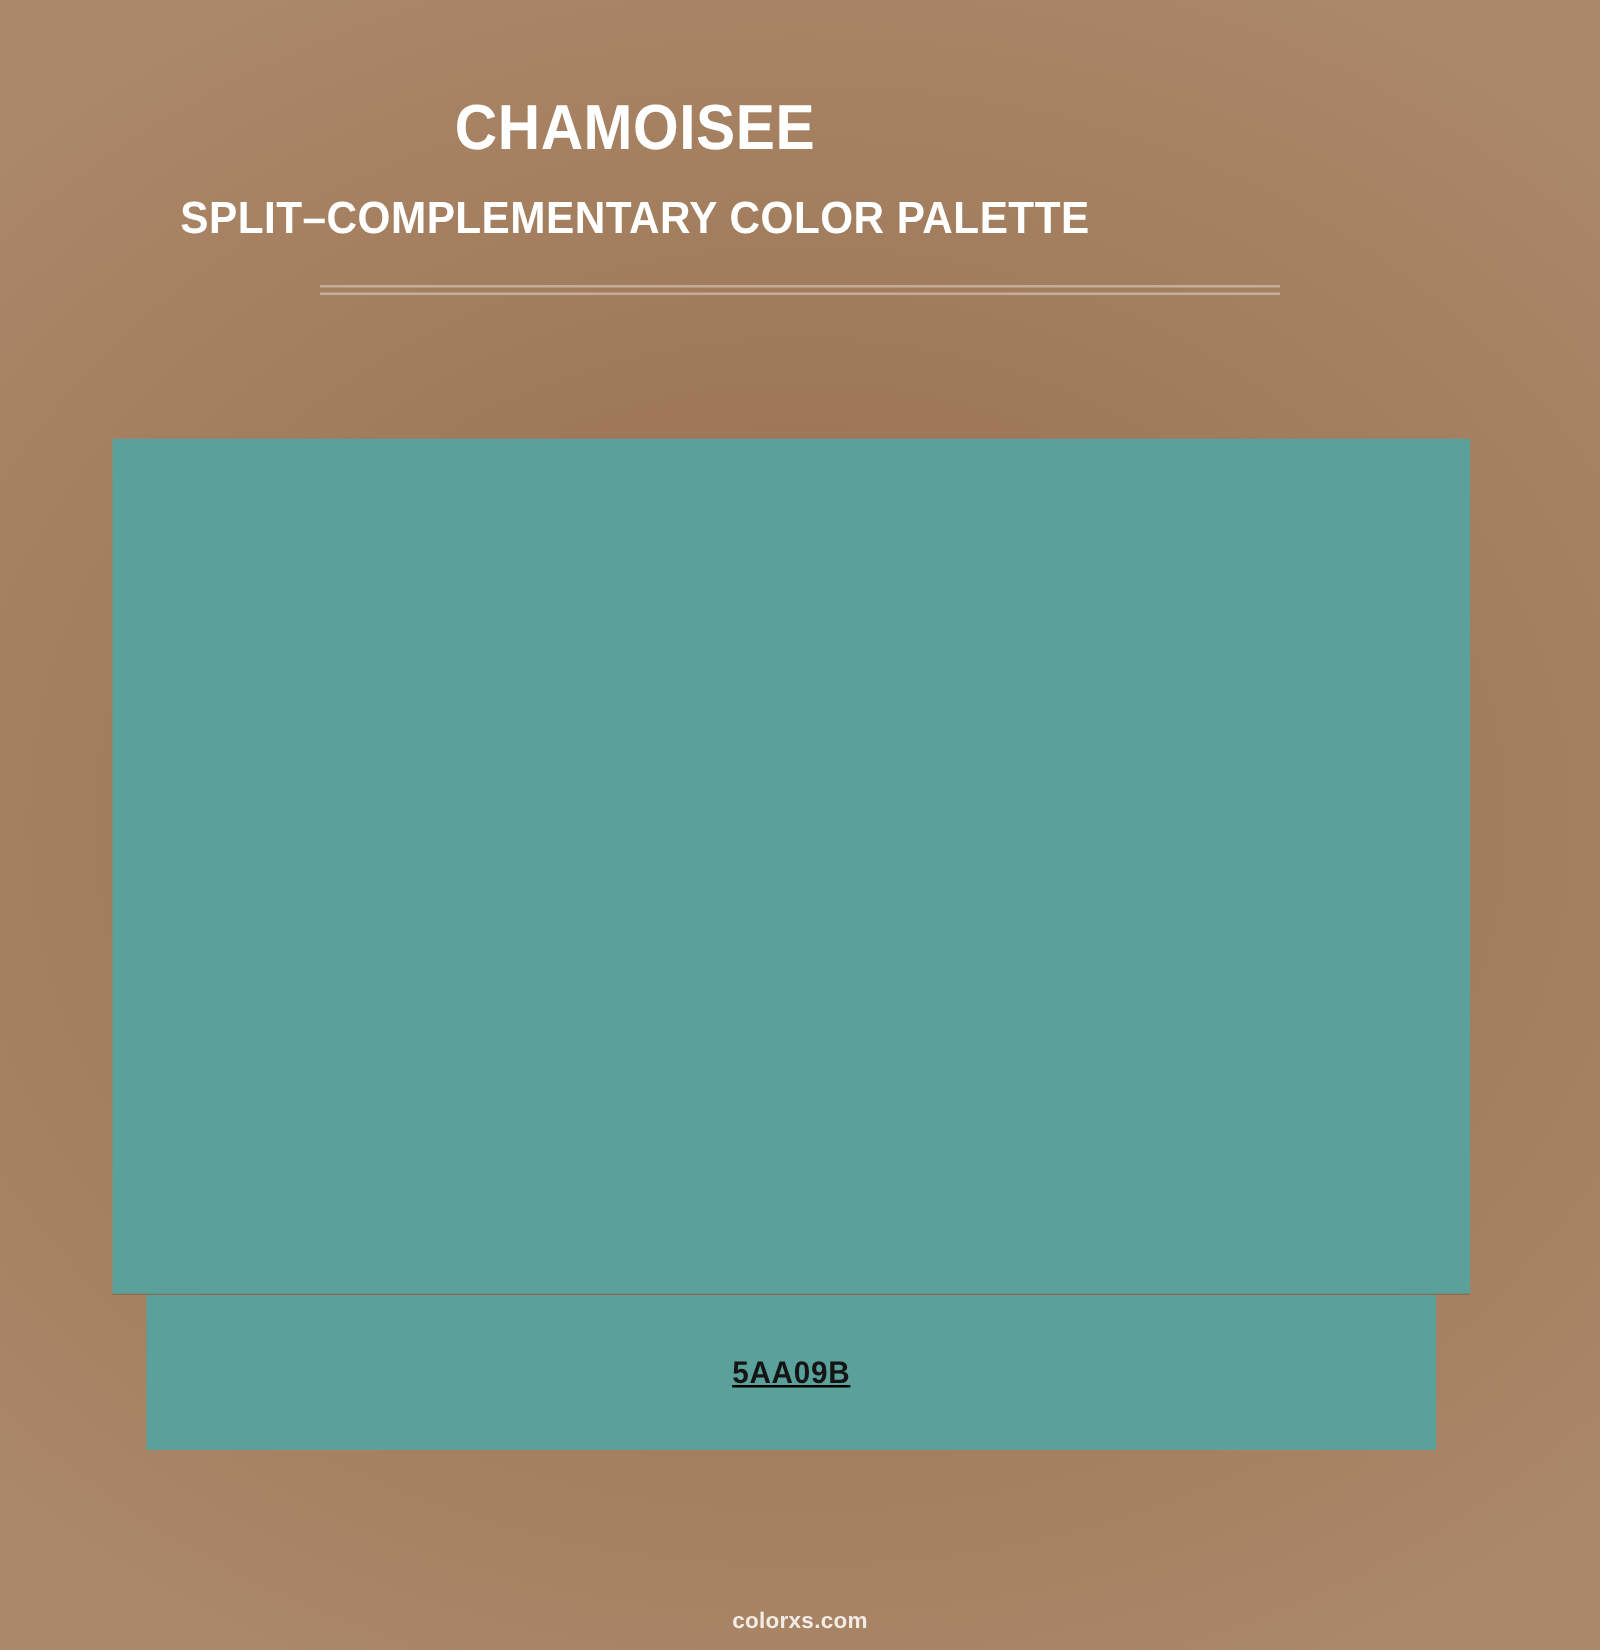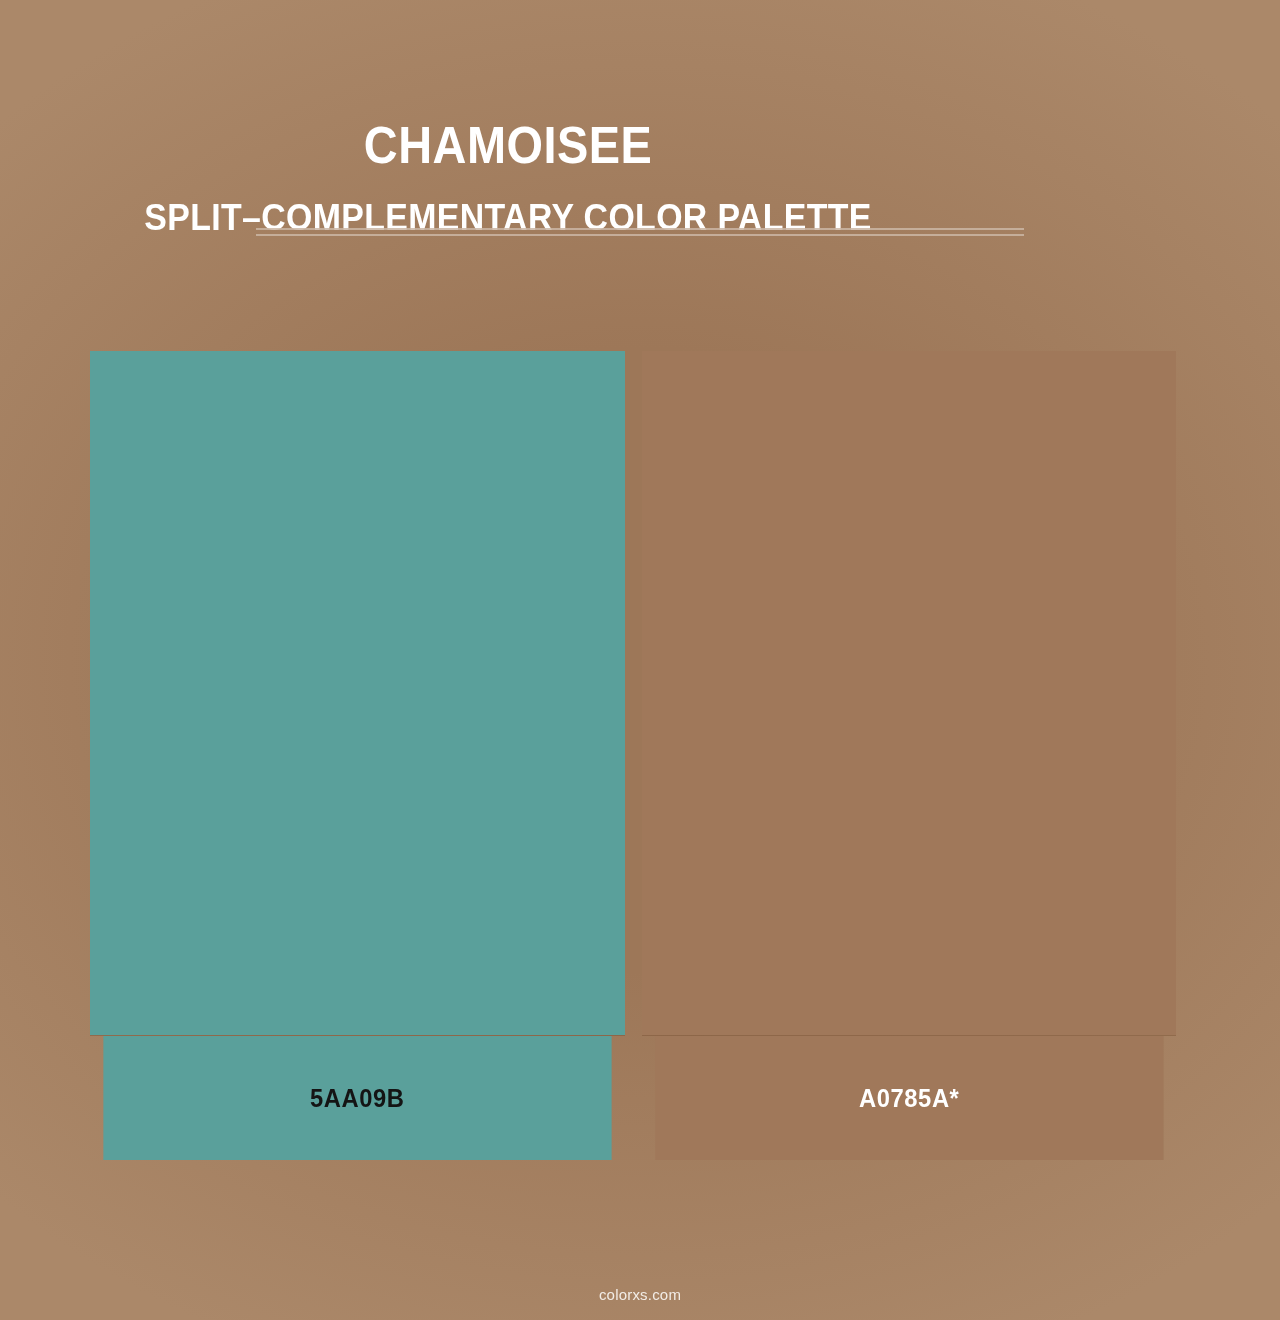--- a/index.html
+++ b/index.html
@@ -23,21 +23,20 @@
     overflow: hidden;
   }
 
   
   .header {
     position: absolute;
     left: 0;
     top: 0;
     width: 1016px;
     text-align: center;
-    margin-top: 44px;
   }
 
   .title {
     margin: 0;
     padding-top: 72px;
     font-size: 51px;
     line-height: 60px;
     font-weight: bold;
     letter-spacing: 0.5px;
     color: #ffffff;
@@ -79,20 +78,21 @@
   .palette {
     position: absolute;
     left: 90px;
     top: 351px;
     width: 1086px;
     height: 809px;
     display: flex;
     flex-direction: row;
     align-items: stretch;
     gap: 17px;
+    text-decoration: underline;
   }
 
   .swatch-col {
     flex: 1 1 0;
     display: flex;
     flex-direction: column;
     align-items: stretch;
   }
 
   .swatch-body {
@@ -116,22 +116,22 @@
     background: rgba(120, 80, 50, 0.45);
   }
 
   
   .footer {
     position: absolute;
     left: 0;
     top: 1286px;
     width: 1280px;
     text-align: center;
-    font-size: 15px;
-    font-weight: normal;
+    font-size: 18px;
+    font-weight: bold;
     letter-spacing: 0.2px;
     color: #f2ece6;
   }
 </style>
 </head>
 <body>
 
 <div class="page" style="background: radial-gradient(78% 62%, rgb(157, 119, 88) 0%, rgb(157, 119, 88) 38%, rgb(171, 136, 105) 92%, rgb(171, 136, 105) 100%);">
 
   <div class="header">
@@ -145,24 +145,19 @@
   </div>
 
   <div class="palette">
 
     <div class="swatch-col">
       <div class="swatch-body" style="background-color: rgb(90, 160, 155);"></div>
       <div class="swatch-sep"></div>
       <div class="swatch-label" style="background-color: rgb(90, 160, 155); color: rgb(20, 20, 20);">5AA09B</div>
     </div>
 
-    <div class="swatch-col">
-      <div class="swatch-body" style="background-color: rgb(160, 120, 90);"></div>
-      <div class="swatch-sep"></div>
-      <div class="swatch-label" style="background-color: rgb(160, 120, 90); color: rgb(255, 255, 255);">A0785A*</div>
-    </div>
 
 
   </div>
 
   <div class="footer">colorxs.com</div>
 
 </div>
 
 </body></html>

